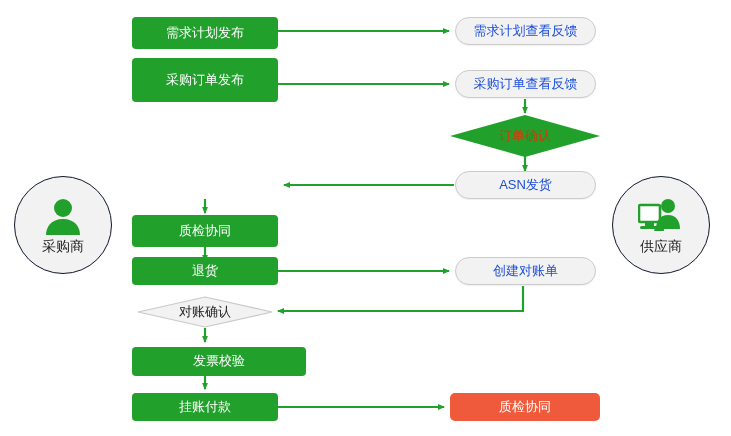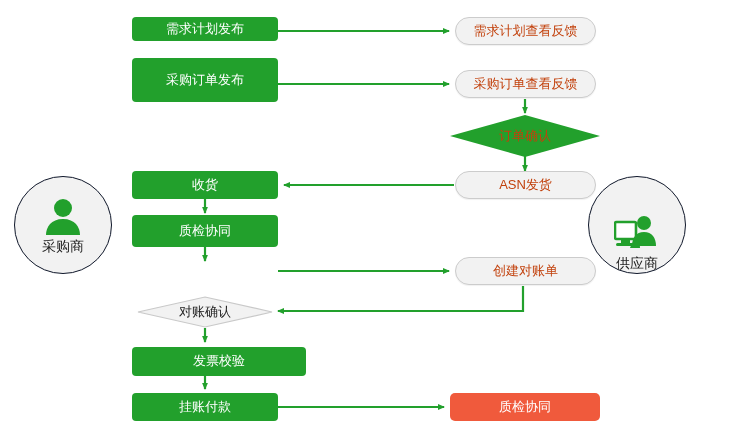--- a/index.html
+++ b/index.html
@@ -30,21 +30,21 @@
     white-space: nowrap;
     z-index: 3;
   }
   .node.green {
     background: #22a02c;
     color: #ffffff;
     border-radius: 4px;
   }
   .node.grey {
     background: #f2f2f2;
-    color: #c2410c;
+    color: #1d4ed8;
     border: 1px solid #cccccc;
     border-radius: 14px;
     box-shadow: 0 1px 1px rgba(0,0,0,0.06);
   }
   .node.red {
     background: #f05a3c;
     color: #ffffff;
     border-radius: 5px;
   }
   
@@ -144,55 +144,55 @@
   <div class="actor" style="left:14px; top:176px;">
     <span class="glyph">
       <svg viewBox="0 0 40 38" width="40" height="38" aria-hidden="true">
         <circle cx="20" cy="10" r="9" fill="#22a02c"></circle>
         <path d="M20,21 C8,21 3,29 3,37 L37,37 C37,29 32,21 20,21 Z" fill="#22a02c"></path>
       </svg>
     </span>
     <span class="alabel">采购商</span>
   </div>
 
-  <div class="actor" style="left:588px; top:176px;justify-content:flex-end;">
+  <div class="actor" style="left:612px; top:176px;">
     <span class="glyph">
       <svg viewBox="0 0 46 38" width="46" height="38" aria-hidden="true">
         <rect x="1" y="7" width="21" height="17" rx="1.5" fill="#ffffff" stroke="#22a02c" stroke-width="2.6"></rect>
         <rect x="7" y="24" width="9" height="4" fill="#22a02c"></rect>
         <rect x="2" y="28" width="19" height="3" rx="1.5" fill="#22a02c"></rect>
         <circle cx="30" cy="8" r="7" fill="#22a02c"></circle>
         <path d="M30,17 C22,17 18,23 18,31 L42,31 C42,23 38,17 30,17 Z" fill="#22a02c"></path>
         <path d="M24,24 C20,26 17,29 16,33 L26,33 C26,29 25,26 24,24 Z" fill="#22a02c"></path>
       </svg>
     </span>
     <span class="alabel">供应商</span>
   </div>
 
-  <div class="node green" style="left:132px; top:17px; width:146px; height:24px;text-align:center;">需求计划发布</div>
+  <div class="node green" style="left:132px; top:17px; width:146px; height:32px;text-align:center;">需求计划发布</div>
 
   <div class="node grey" style="left:455px; top:17px; width:141px; height:28px;">需求计划查看反馈</div>
 
   <div class="node green" style="left:132px; top:58px; width:146px; height:44px;">采购订单发布</div>
 
   <div class="node grey" style="left:455px; top:70px; width:141px; height:28px;">采购订单查看反馈</div>
 
   <div class="diamond green-d" style="left:450px; top:115px; width:150px; height:42px;">
     <svg viewBox="0 0 150 42" width="150" height="42" aria-hidden="true">
       <polygon points="75,0 150,21 75,42 0,21" fill="#22a02c"></polygon>
     </svg>
     <span class="dlabel">订单确认</span>
   </div>
 
   <div class="node grey" style="left:455px; top:171px; width:141px; height:28px;">ASN发货</div>
 
-  <div class="node green" style="left:132px; top:171px; width:146px; height:28px;">收货</div>
 
   <div class="node green" style="left:132px; top:215px; width:146px; height:32px;">质检协同</div>
 
+  <div class="node green" style="left:132px; top:257px; width:146px; height:28px;">退货</div>
 
   <div class="node grey" style="left:455px; top:257px; width:141px; height:28px;">创建对账单</div>
 
   <div class="diamond grey-d" style="left:137px; top:296px; width:136px; height:32px;">
     <svg viewBox="0 0 136 32" width="136" height="32" aria-hidden="true">
       <polygon points="68,1 135,16 68,31 1,16" fill="#f2f2f2" stroke="#c9c9c9" stroke-width="1.2"></polygon>
     </svg>
     <span class="dlabel">对账确认</span>
   </div>
 

